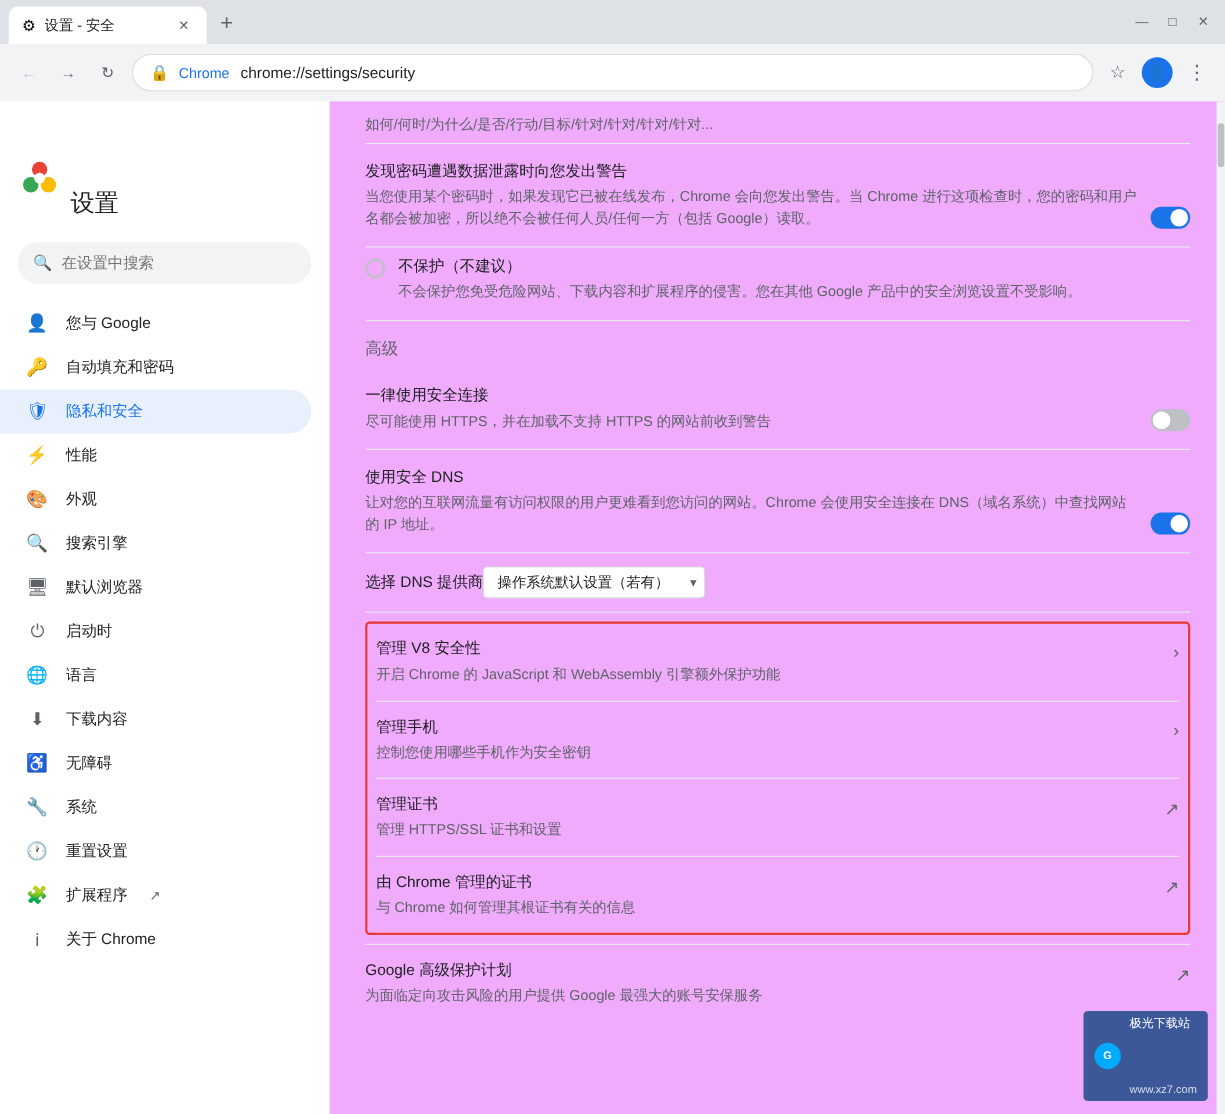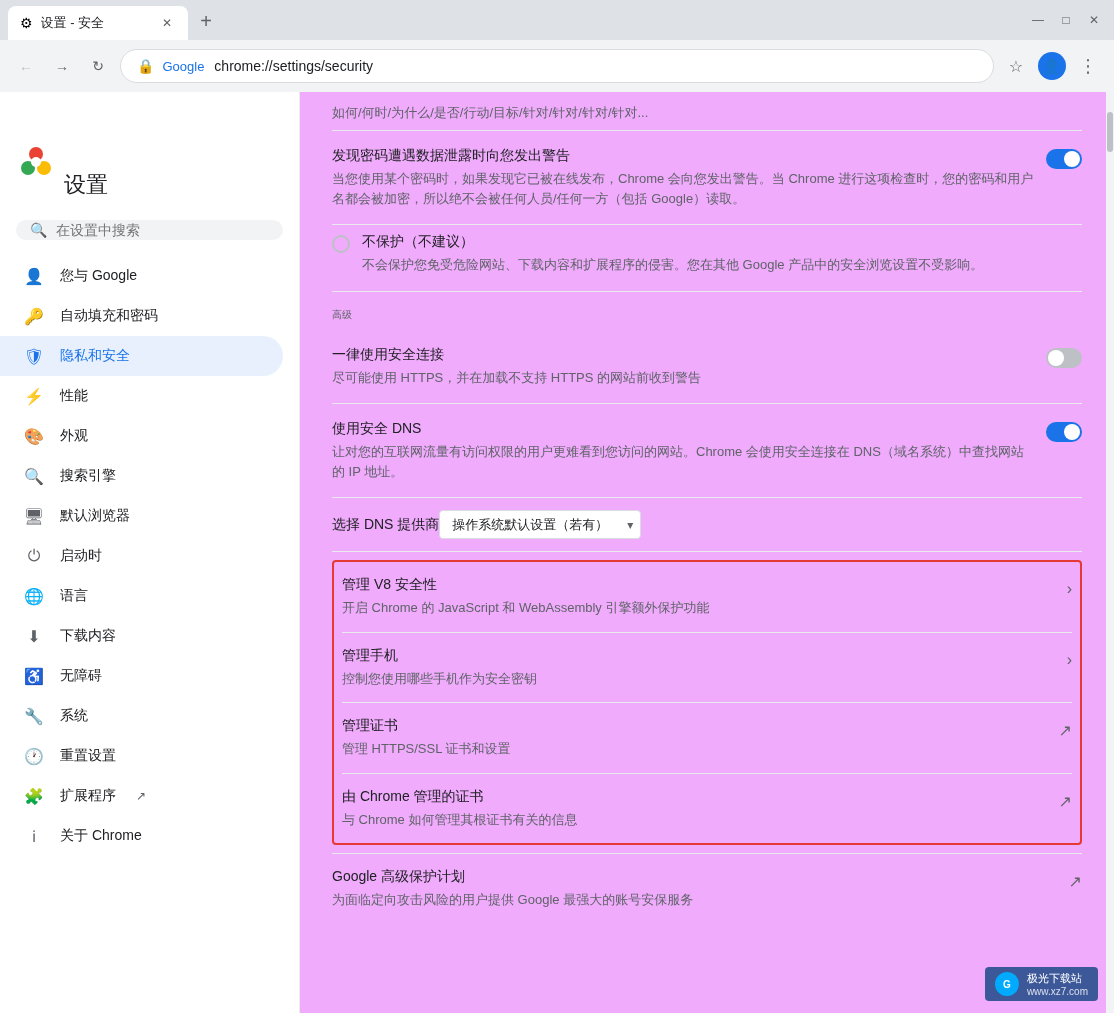--- a/index.html
+++ b/index.html
@@ -26,59 +26,59 @@
     
     .main-content { display: flex; flex: 1; background: #ffffff; overflow: hidden; }
 
     
     .sidebar { width: 300px; background: #ffffff; padding: 20px 0; overflow-y: auto; border-right: 1px solid #e8eaed; }
     .settings-header { display: flex; align-items: center; gap: 12px; padding: 12px 20px 20px; }
     .settings-title { font-size: 22px; color: #202124; font-weight: 400; margin-top: 46px; }
 
     
     .sidebar-search { margin: 0 16px 16px; }
-    .sidebar-search-input { width: 100%; height: 20px; border: none; background: #f1f3f4; border-radius: 19px; padding: 0 16px 0 40px; font-size: 14px; color: #202124; outline: none; }
+    .sidebar-search-input { width: 100%; height: 38px; border: none; background: #f1f3f4; border-radius: 19px; padding: 0 16px 0 40px; font-size: 14px; color: #202124; outline: none; }
     .sidebar-search-wrap { position: relative; }
     .sidebar-search-icon { position: absolute; left: 14px; top: 50%; transform: translateY(-50%); font-size: 14px; color: #5f6368; }
 
     
     .sidebar-nav { list-style: none; }
     .sidebar-nav-item { display: flex; align-items: center; gap: 16px; padding: 10px 24px; cursor: pointer; font-size: 14px; color: #202124; border-radius: 0 24px 24px 0; margin-right: 16px; }
     .sidebar-nav-item.active { background: #e8f0fe; color: #1a73e8; }
     .sidebar-nav-item .nav-icon { width: 20px; height: 20px; display: flex; align-items: center; justify-content: center; font-size: 16px; color: #5f6368; flex-shrink: 0; }
     .sidebar-nav-item.active .nav-icon { color: #1a73e8; }
     .sidebar-nav-item .nav-label { font-size: 14px; }
 
     
     .settings-content { flex: 1; padding: 0 40px; overflow-y: auto; background: #f0abfc; }
 
     
     .settings-content::-webkit-scrollbar { width: 6px; }
     .settings-content::-webkit-scrollbar-track { background: transparent; }
     .settings-content::-webkit-scrollbar-thumb { background: #bdc1c6; border-radius: 3px; }
 
     
-    .section-item { padding: 16px 0; border-bottom: 1px solid #e8eaed; display: flex; align-items: flex-start; justify-content: space-between; gap: 12px; }
+    .section-item { padding: 16px 0; border-bottom: 1px solid #e8eaed; display: flex; align-items: flex-end; justify-content: space-between; gap: 12px; }
     .section-item:last-child { border-bottom: none; }
     .section-item-text { flex: 1; }
     .section-item-title { font-size: 14px; color: #202124; margin-bottom: 4px; font-weight: 400; }
     .section-item-desc { font-size: 13px; color: #5f6368; line-height: 1.5; }
     .section-item-control { flex-shrink: 0; display: flex; align-items: center; margin-top: 2px; }
 
     
     .toggle { width: 36px; height: 20px; border-radius: 10px; position: relative; cursor: pointer; }
     .toggle.on { background: #1a73e8; }
     .toggle.off { background: #bdc1c6; }
     .toggle-thumb { width: 16px; height: 16px; border-radius: 50%; background: white; position: absolute; top: 2px; transition: left 0.2s; }
     .toggle.on .toggle-thumb { left: 18px; }
     .toggle.off .toggle-thumb { left: 2px; }
     .radio-btn { width: 18px; height: 18px; border-radius: 50%; border: 2px solid #bdc1c6; margin-top: 2px; flex-shrink: 0; display: flex; align-items: center; justify-content: center; }
 
     
-    .section-header { font-size: 10px; color: #5f6368; padding: 16px 0 8px; font-weight: 500; }
+    .section-header { font-size: 15px; color: #5f6368; padding: 16px 0 8px; font-weight: 500; }
 
     
     .highlight-box { border: 2px solid #e53935; border-radius: 4px; margin: 0 -8px; padding: 0 8px; }
 
     
     .arrow-icon { color: #5f6368; font-size: 16px; cursor: pointer; }
     .external-icon { color: #5f6368; font-size: 16px; cursor: pointer; }
 
     .top-bar-row { position: relative; display: flex; align-items: center; background: #dee1e6; }
 
@@ -106,21 +106,21 @@
       <div class="win-btn">✕</div>
     </div>
   </div>
 
   <div class="address-bar" style="background:#f1f3f4;">
     <div class="nav-btn disabled">←</div>
     <div class="nav-btn">→</div>
     <div class="nav-btn">↻</div>
     <div class="url-bar" style="background:white;border:1px solid #dadce0;border-radius:20px;flex:1;">
       <span class="url-globe">🔒</span>
-      <span style="color:#1a73e8;font-weight:500;">Google</span>
+      <span style="color:#1a73e8;font-weight:500;">Chrome</span>
       <span style="color:#202124;font-size:14px;margin-left:2px;">chrome://settings/security</span>
     </div>
     <div class="url-star">☆</div>
     <div class="url-profile">👤</div>
     <div class="url-menu">⋮</div>
   </div>
 
   <div class="main-content">
 
     <div class="sidebar">
@@ -332,17 +332,17 @@
         </div>
       </div>
 
     </div>
   </div>
 
   <div style="position:absolute;bottom:12px;right:16px;background:rgba(0,60,120,0.75);color:white;font-size:11px;padding:4px 10px;border-radius:4px;display:flex;align-items:center;gap:8px;">
     <div style="width:24px;height:24px;border-radius:50%;background:#00aaff;display:flex;align-items:center;justify-content:center;font-size:10px;font-weight:bold;">G</div>
     <div>
       <div>极光下载站</div>
-      <div style="font-size:10px;opacity:0.8;">www.xz7.com</div>
+      <div style="font-size:10px;opacity:0.8;margin-top:48px;">www.xz7.com</div>
     </div>
   </div>
 
 </div>
 
 </body></html>

